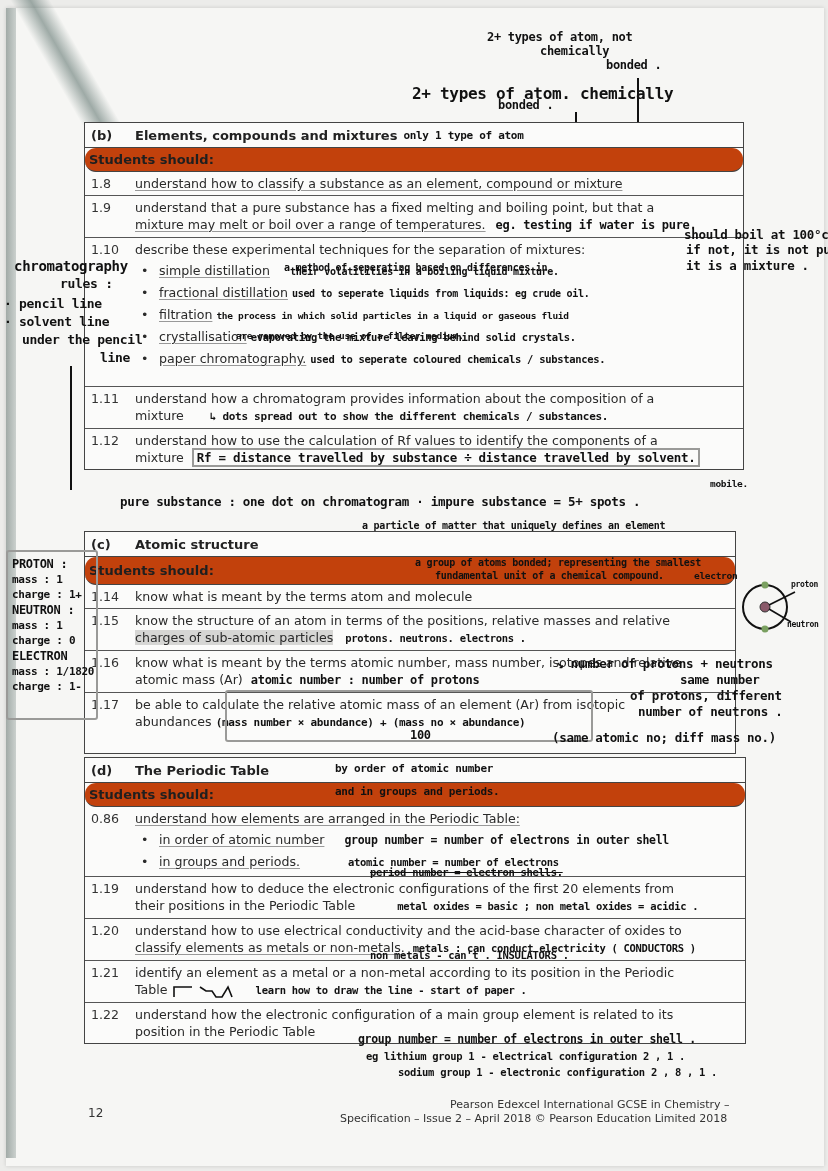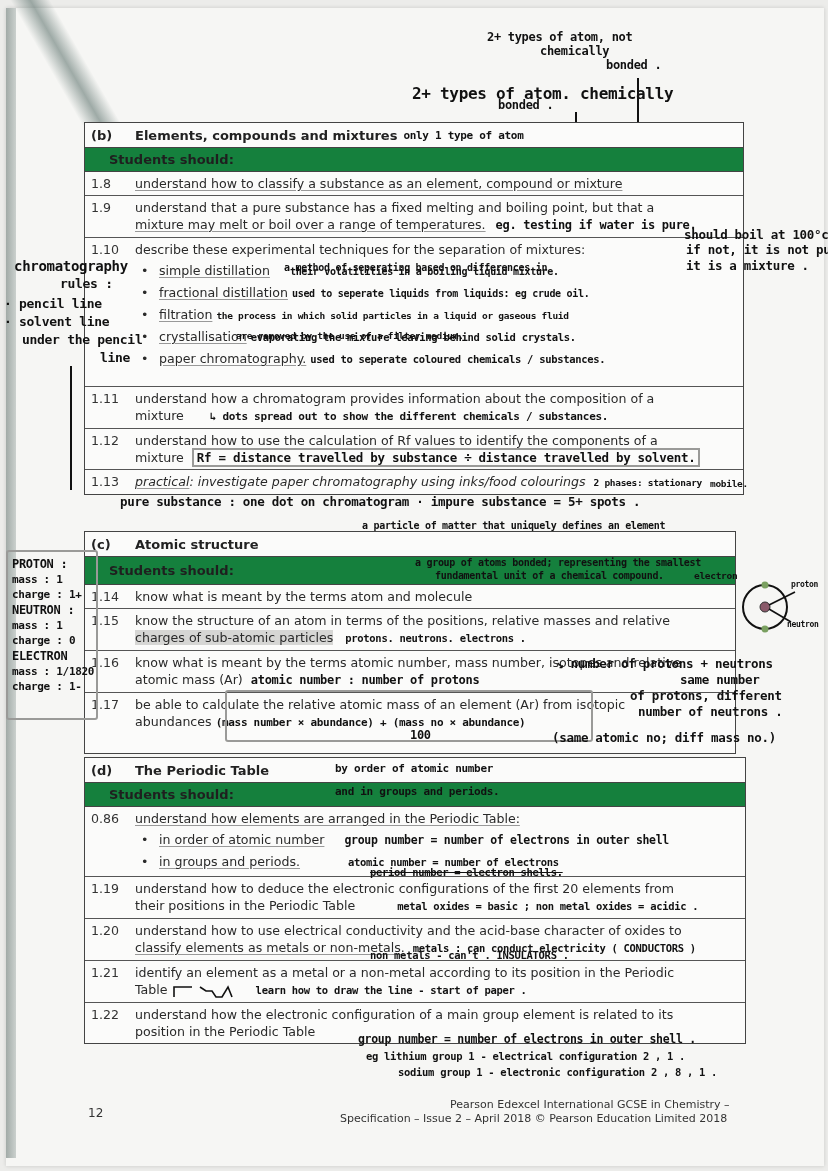--- a/index.html
+++ b/index.html
@@ -39,24 +39,24 @@
     position: absolute; left: 84px; border: 1.5px solid #444;
     background: #fbfbfa;
   }
   .sec-head {
     display: flex; align-items: center; height: 25px;
     border-bottom: 1.5px solid #444;
     font-weight: bold; font-size: 13px; color: #222;
   }
   .sec-head .code { width: 50px; padding-left: 6px; }
   .students {
-    height: 24px; background: #15803d;
+    height: 24px; background: #c2410c;
     border-bottom: 1.5px solid #444;
-    font-weight: bold; font-size: 13px; padding-left: 24px;
-    display: flex; align-items: center; color: #1f1f1f;
+    font-weight: bold; font-size: 13px; padding-left: 4px;
+    display: flex; align-items: center; color: #1f1f1f; border-radius: 11px;
   }
   .row {
     display: flex; border-bottom: 1.2px solid #555;
     font-size: 12.6px; line-height: 17px; padding: 3px 0 3px 0;
   }
   .row:last-child { border-bottom: none; }
   .row .num { width: 50px; padding-left: 6px; flex-shrink: 0; color: #333; }
   .row .txt { flex: 1; padding-right: 6px; color: #2a2a2a; }
   .bullets { list-style: none; margin-top: 2px; }
   .bullets li { position: relative; padding-left: 24px; line-height: 21px; }
@@ -126,27 +126,20 @@
     </span>
   </div>
   <div class="row">
     <span class="num">1.12</span>
     <span class="txt">
       <span>understand how to use the calculation of Rf values to identify the components of a</span><br>
       <span>mixture</span>
       <span class="hw" style="position:static;font-size:12.5px;margin-left:4px;border:2px solid #9a9a98;padding:0 3px;">Rf = distance travelled by substance ÷ distance travelled by solvent.</span>
     </span>
   </div>
-  <div class="row">
-    <span class="num">1.13</span>
-    <span class="txt it">
-      <span class="ul">practical</span><span>: investigate paper chromatography using inks/food colourings</span>
-      <span class="hw" style="position:static;font-size:9.5px;font-style:normal;margin-left:4px;">2 phases: stationary</span>
-    </span>
-  </div>
 </div>
 
 <div class="hw" style="left:684px;top:227px;font-size:12.5px;">should boil at 100°c .</div>
 <div class="hw" style="left:686px;top:242px;font-size:12.5px;">if not, it is not pure</div>
 <div class="hw" style="left:686px;top:258px;font-size:12.5px;">it is a mixture .</div>
 <div class="hw" style="left:284px;top:262px;font-size:10px;">a method of seperating based on differences in</div>
 <div class="hw" style="left:236px;top:330px;font-size:9.5px;">are removed by the use of a filter medium.</div>
 <div class="hw" style="left:710px;top:478px;font-size:9.5px;">mobile.</div>
 <div class="hw" style="left:120px;top:494px;font-size:12.5px;">pure substance : one dot on chromatogram · impure substance = 5+ spots .</div>
 

